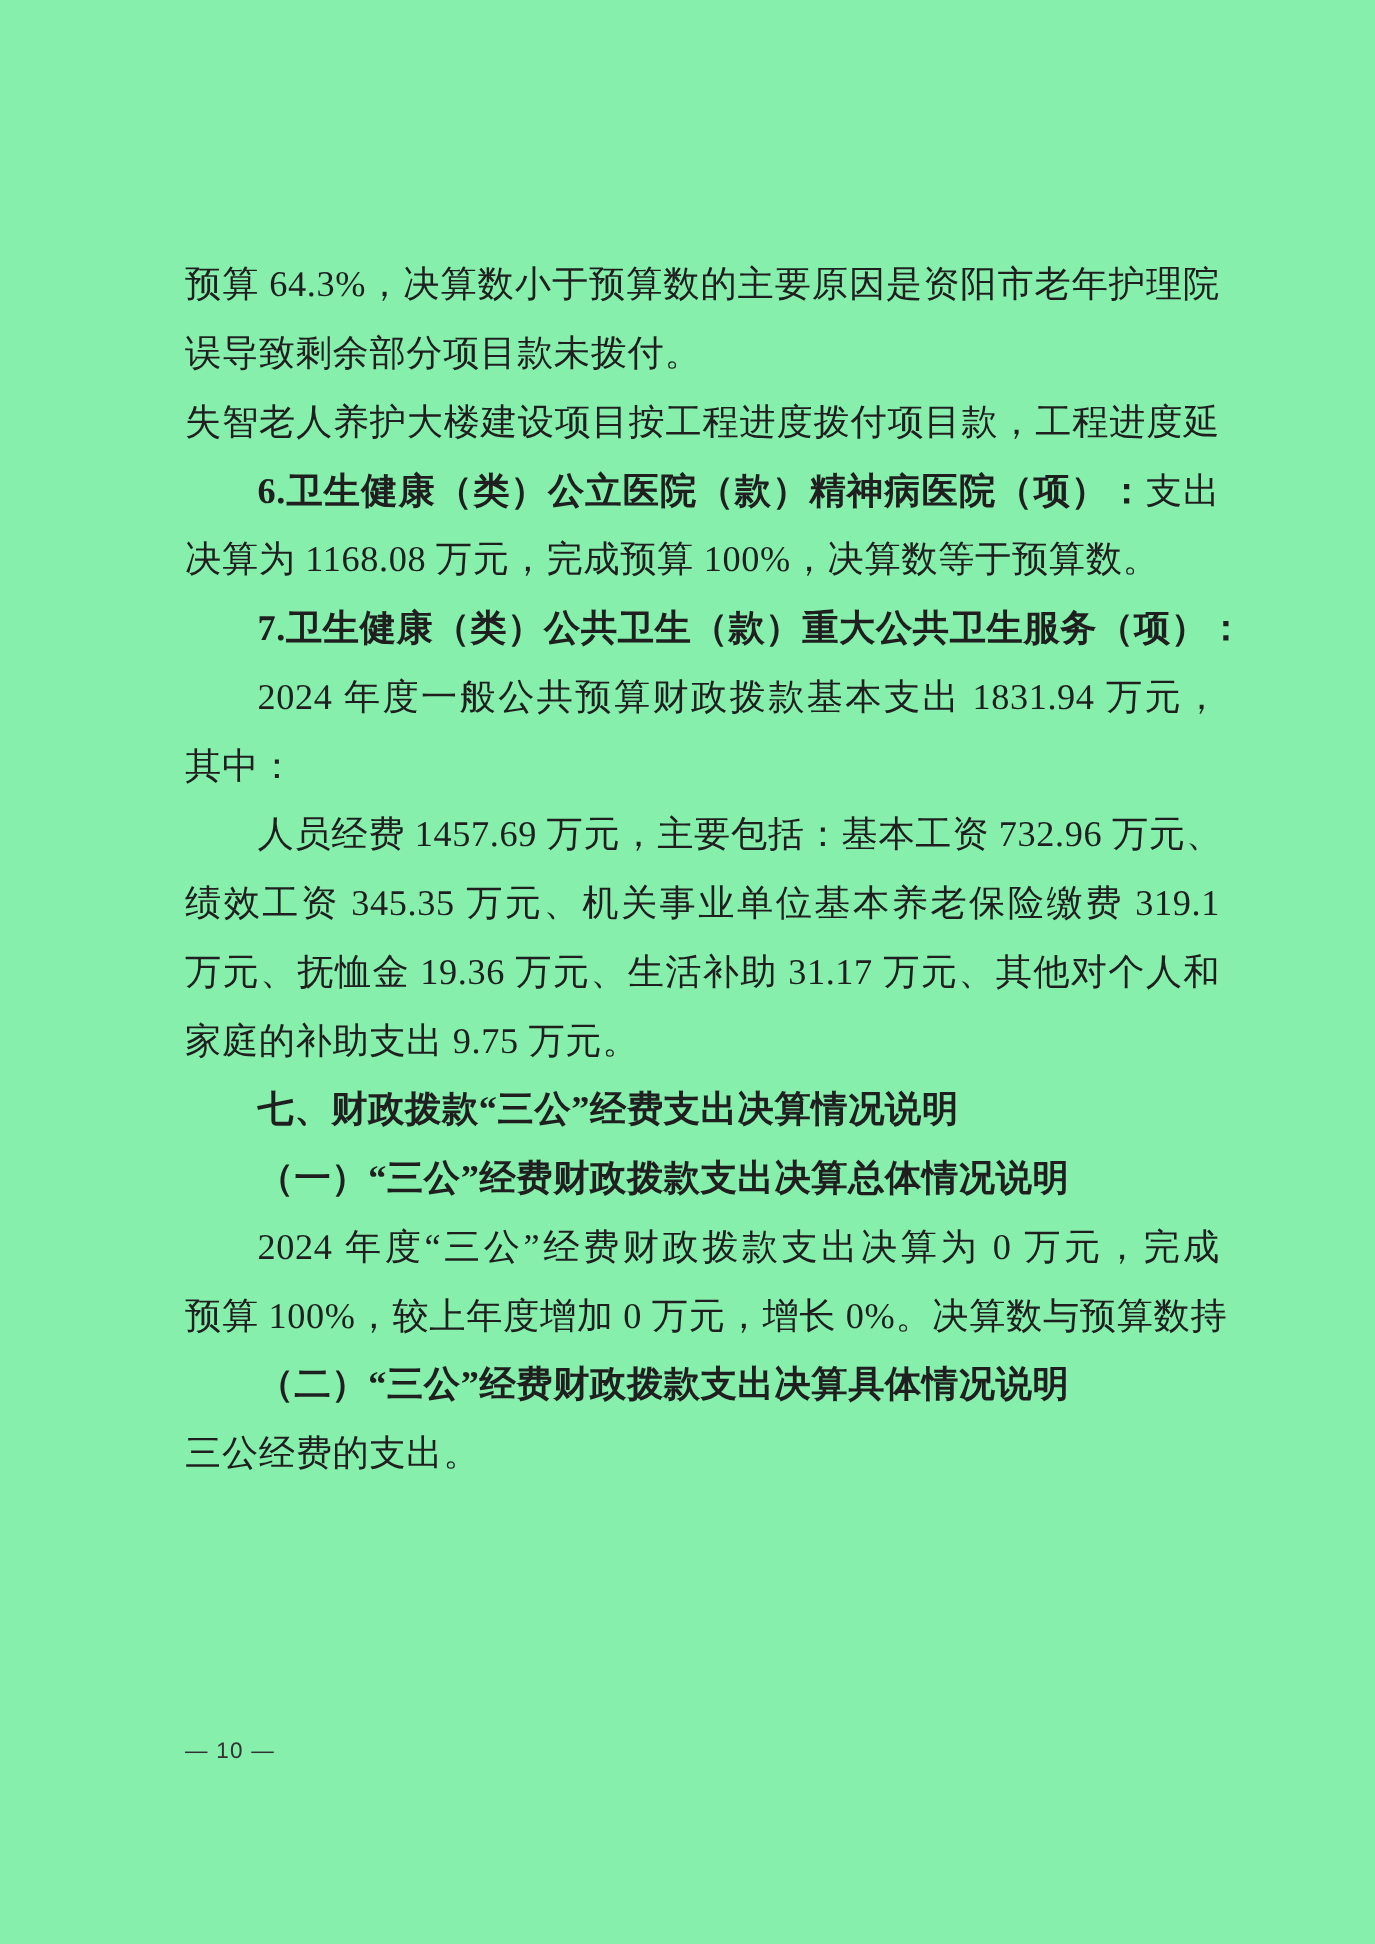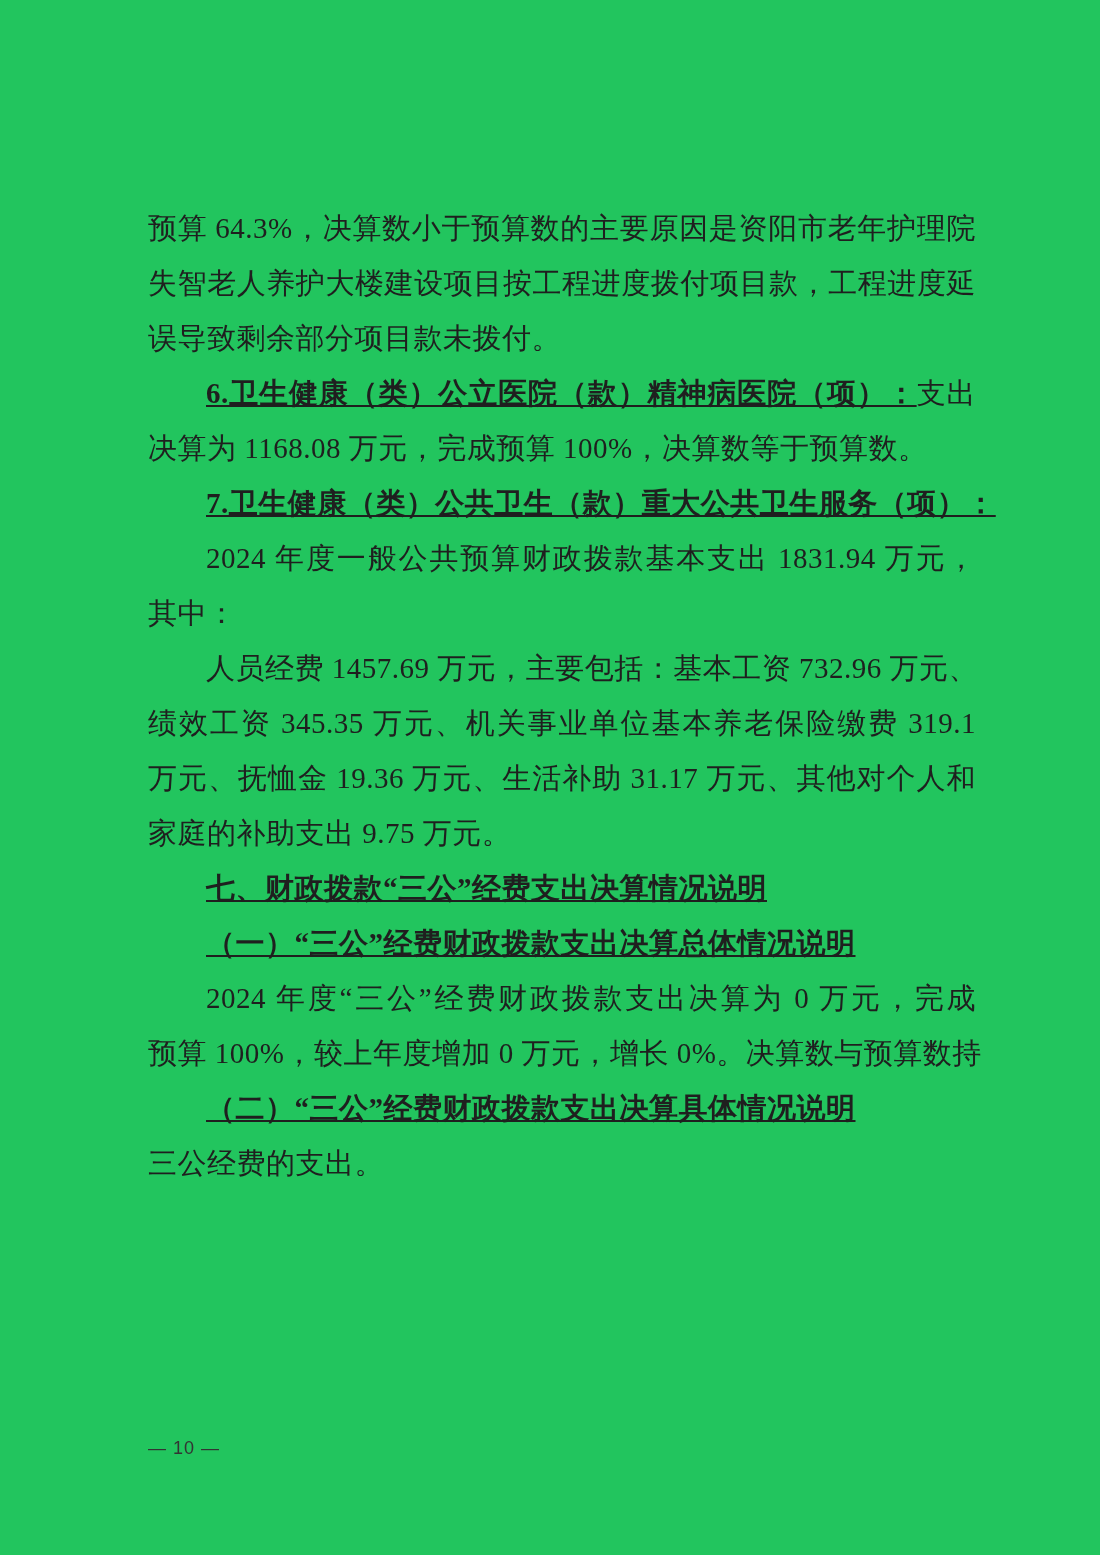--- a/index.html
+++ b/index.html
@@ -4,21 +4,21 @@
 <style>
   html, body {
     margin: 0;
     padding: 0;
     background: #ffffff;
   }
   .page {
     position: relative;
     width: 1100px;
     height: 1555px;
-    background: #22c55e;
+    background: #86efac;
     overflow: hidden;
     font-family: "Liberation Serif", "DejaVu Serif", serif;
     color: #1f1f1f;
   }
   .doc-body {
     position: absolute;
     left: 148px;
     top: 201px;
     width: 828px;
     font-size: 29px;
@@ -33,40 +33,39 @@
   }
   .line.stretch {
     text-align: justify;
     text-align-last: justify;
   }
   .line.indent {
     padding-left: 58px;
   }
   .run-bold {
     font-weight: 700;
-    text-decoration: underline;
   }
   .page-footer {
     position: absolute;
     left: 148px;
-    top: 1438px;
+    top: 1390px;
     font-family: "Liberation Sans", "DejaVu Sans", sans-serif;
     font-size: 18px;
     color: #333333;
     letter-spacing: 1px;
   }
 </style>
 </head>
 <body>
 
 <div class="page">
   <div class="doc-body" id="doc-body">
       <div class="line stretch"><span class="run-regular">预算 64.3%，决算数小于预算数的主要原因是资阳市老年护理院</span></div>
+      <div class="line"><span class="run-regular">误导致剩余部分项目款未拨付。</span></div>
       <div class="line stretch"><span class="run-regular">失智老人养护大楼建设项目按工程进度拨付项目款，工程进度延</span></div>
-      <div class="line"><span class="run-regular">误导致剩余部分项目款未拨付。</span></div>
       <div class="line indent stretch"><span class="run-bold">6.卫生健康（类）公立医院（款）精神病医院（项）：</span><span class="run-regular">支出</span></div>
       <div class="line"><span class="run-regular">决算为 1168.08 万元，完成预算 100%，决算数等于预算数。</span></div>
       <div class="line indent stretch"><span class="run-bold">7.卫生健康（类）公共卫生（款）重大公共卫生服务（项）：</span></div>
       <div class="line indent stretch"><span class="run-regular">2024 年度一般公共预算财政拨款基本支出 1831.94 万元，</span></div>
       <div class="line"><span class="run-regular">其中：</span></div>
       <div class="line indent stretch"><span class="run-regular">人员经费 1457.69 万元，主要包括：基本工资 732.96 万元、</span></div>
       <div class="line stretch"><span class="run-regular">绩效工资 345.35 万元、机关事业单位基本养老保险缴费 319.1</span></div>
       <div class="line stretch"><span class="run-regular">万元、抚恤金 19.36 万元、生活补助 31.17 万元、其他对个人和</span></div>
       <div class="line"><span class="run-regular">家庭的补助支出 9.75 万元。</span></div>
       <div class="line indent"><span class="run-bold">七、财政拨款“三公”经费支出决算情况说明</span></div>

